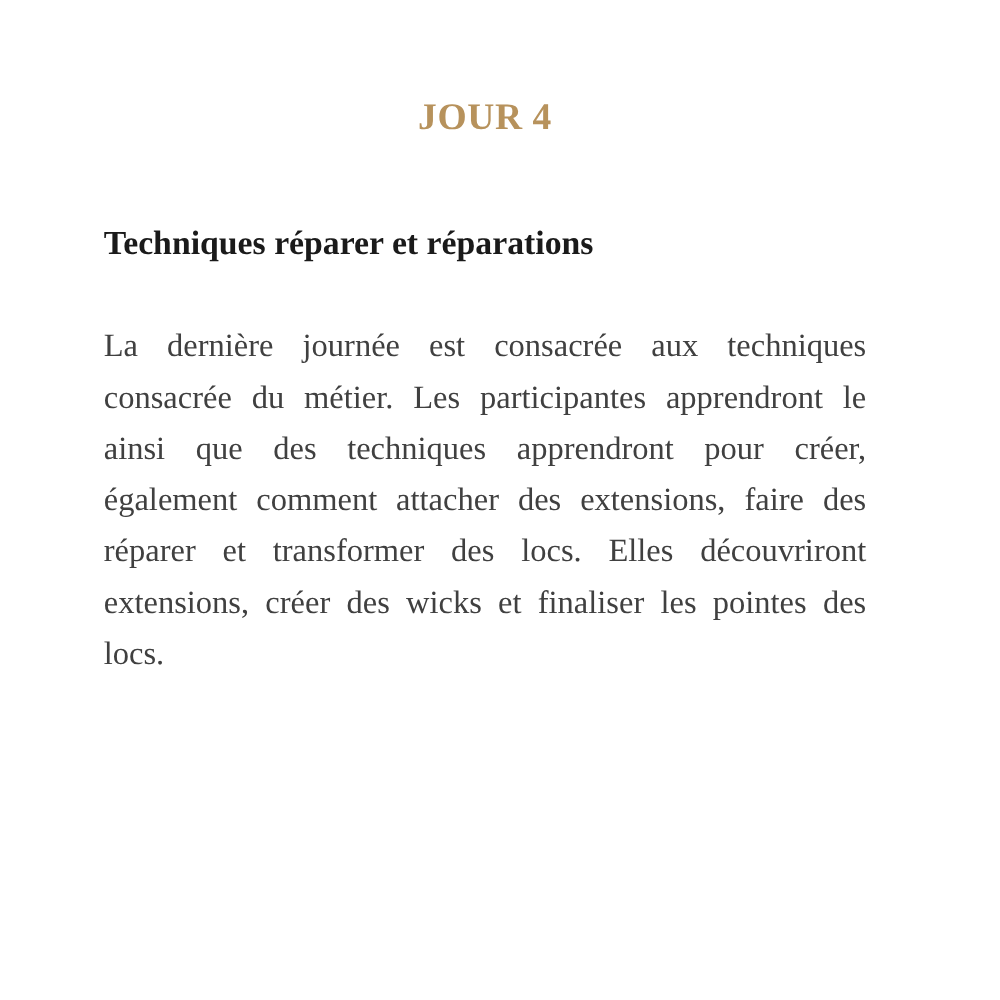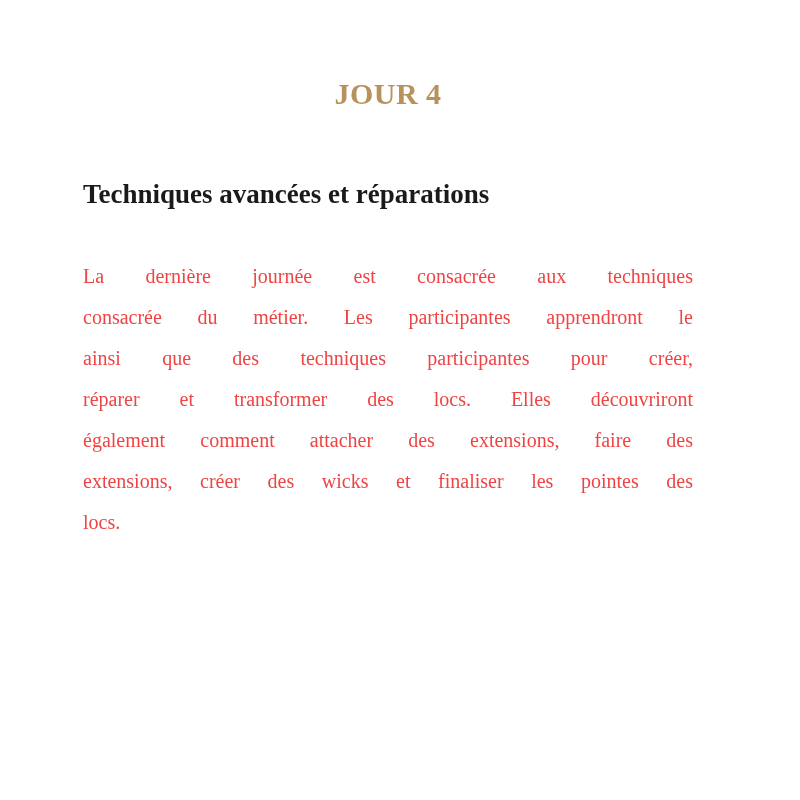--- a/index.html
+++ b/index.html
@@ -28,43 +28,43 @@
   }
   .section-heading {
     margin: 66px 0 0 0;
     font-size: 27px;
     line-height: 32px;
     font-weight: 700;
     color: #1a1a1a;
   }
   .paragraph {
     margin-top: 46px;
-    font-size: 20px;
+    font-size: 26px;
     line-height: 41px;
-    color: #ef4444;
+    color: #404040;
     font-family: Liberation Serif, serif;
   }
   .pline {
     text-align: justify;
     text-align-last: justify;
   }
   .pline.last {
     text-align-last: left;
   }
 </style>
 </head>
 <body>
 
 <div class="page">
   <h1 class="day-title">JOUR 4</h1>
 
-  <h2 class="section-heading">Techniques avancées et réparations</h2>
+  <h2 class="section-heading">Techniques réparer et réparations</h2>
 
   <div class="paragraph">
     <div class="pline">La dernière journée est consacrée aux techniques</div>
     <div class="pline">consacrée du métier. Les participantes apprendront le</div>
-    <div class="pline">ainsi que des techniques participantes pour créer,</div>
+    <div class="pline">ainsi que des techniques apprendront pour créer,</div>
+    <div class="pline">également comment attacher des extensions, faire des</div>
     <div class="pline">réparer et transformer des locs. Elles découvriront</div>
-    <div class="pline">également comment attacher des extensions, faire des</div>
     <div class="pline">extensions, créer des wicks et finaliser les pointes des</div>
     <div class="pline last">locs.</div>
   </div>
 </div>
 
 </body></html>

